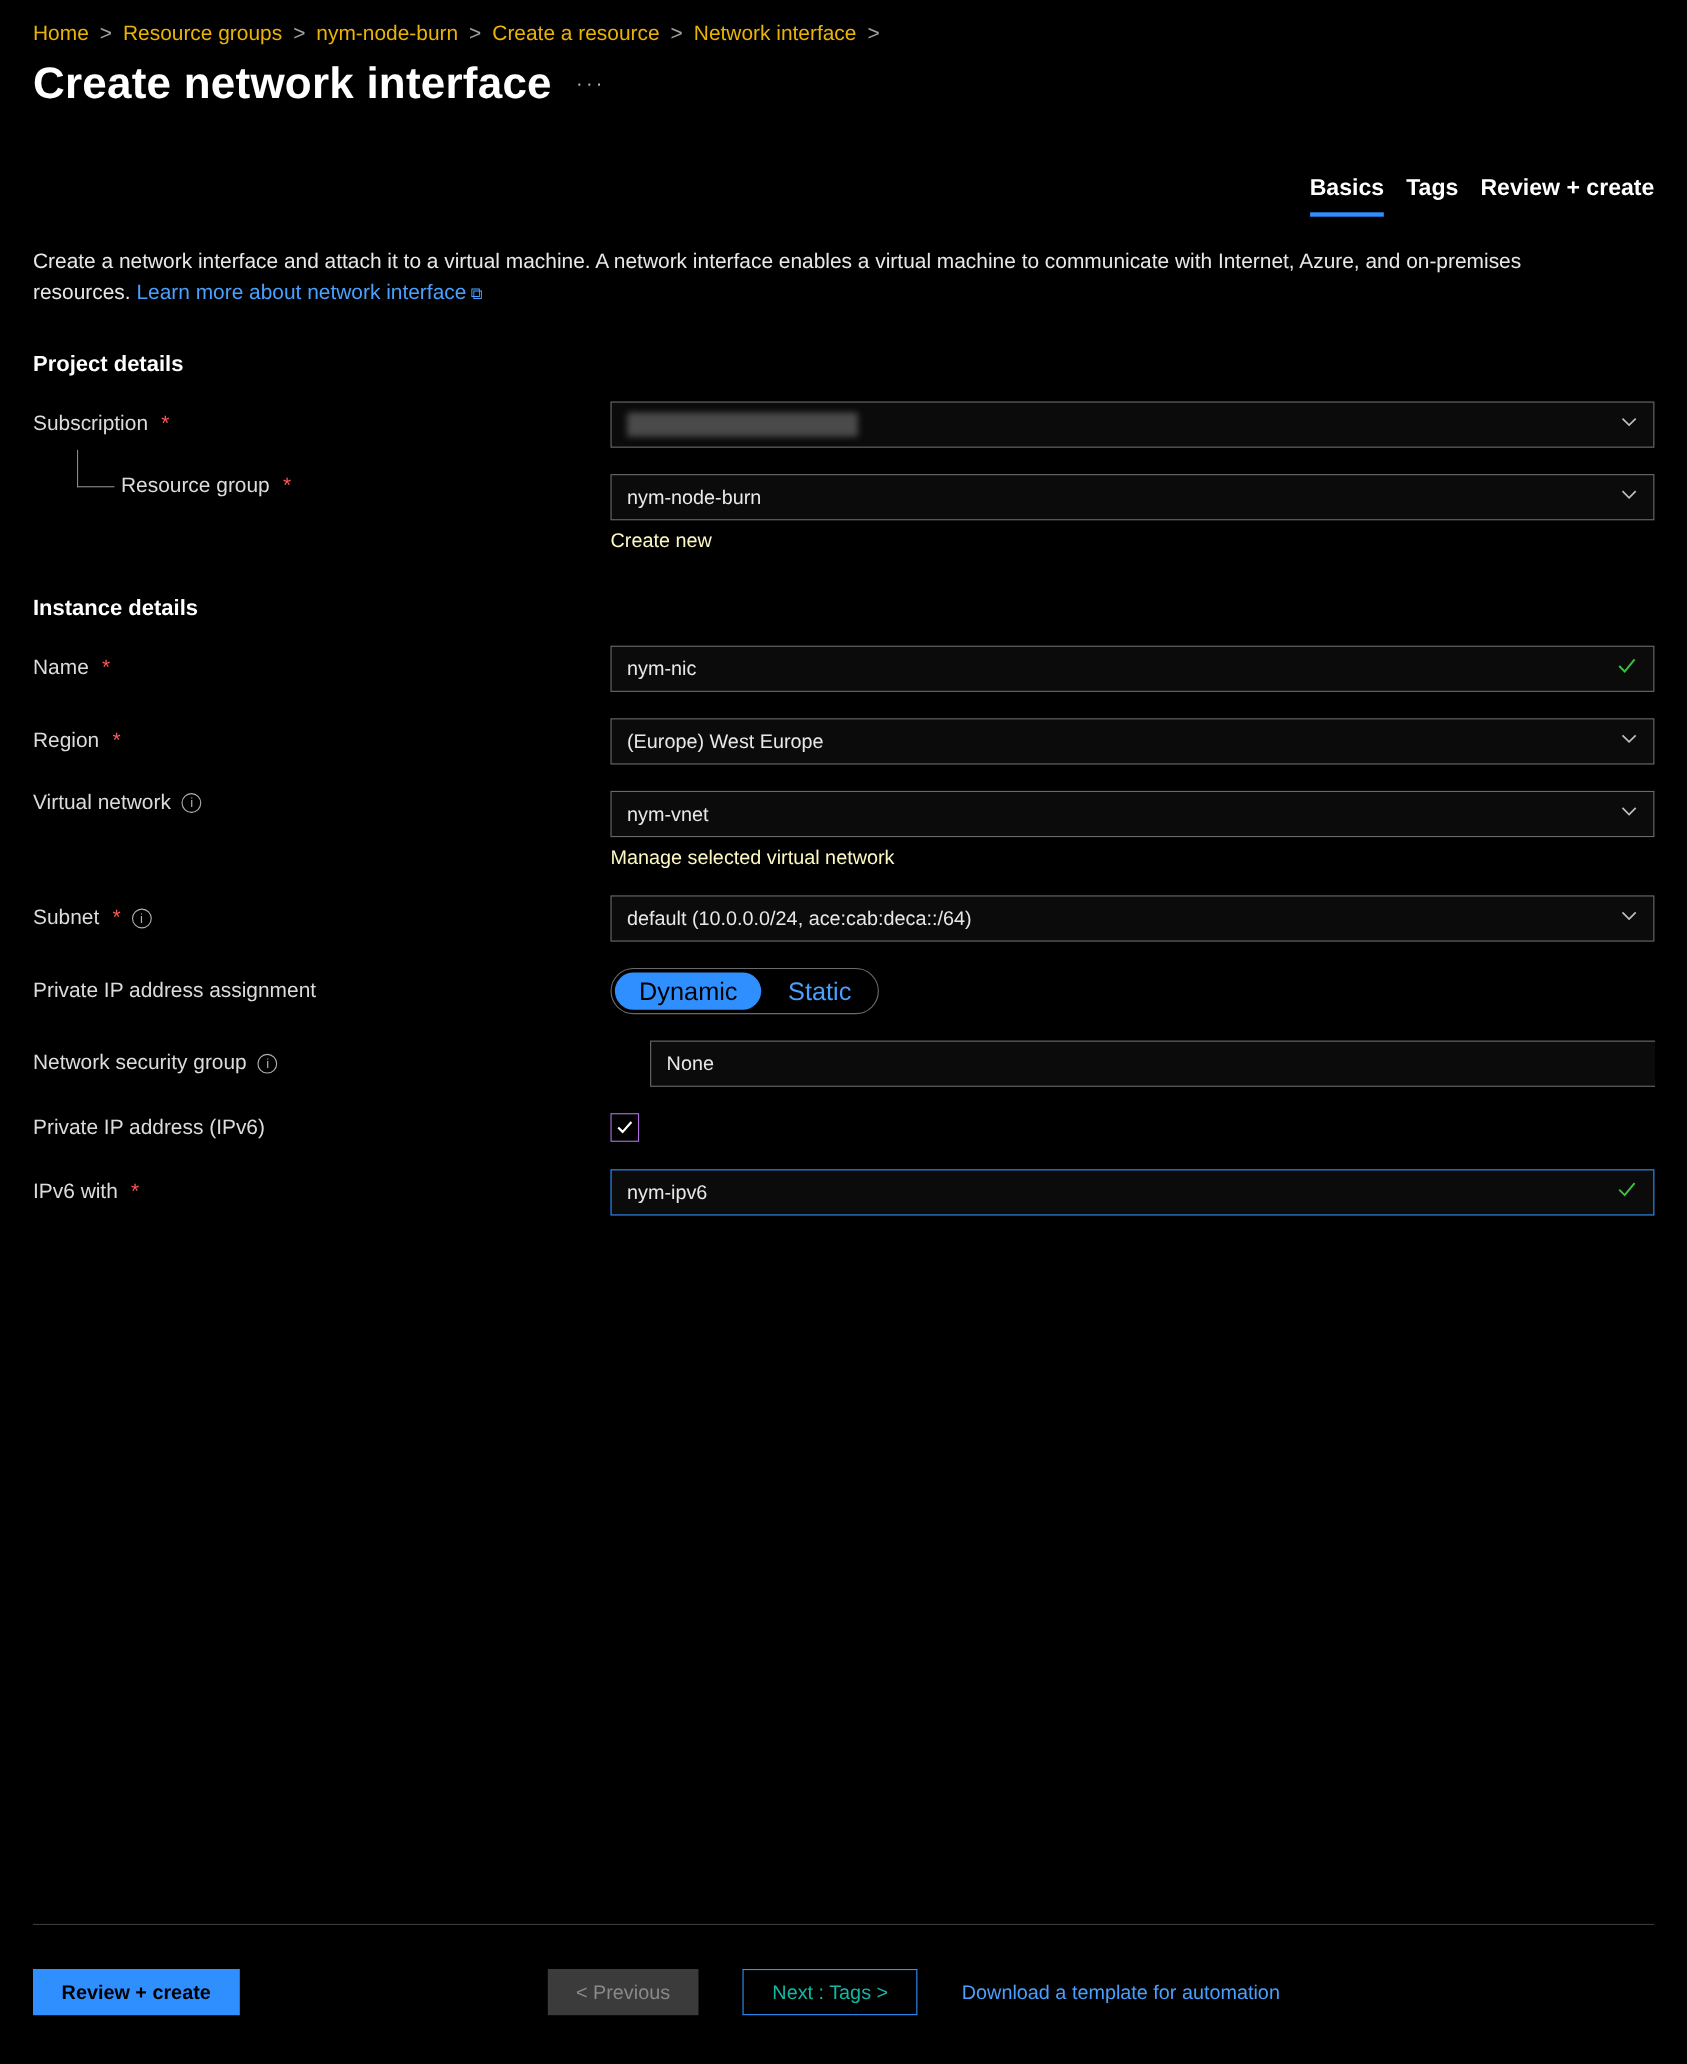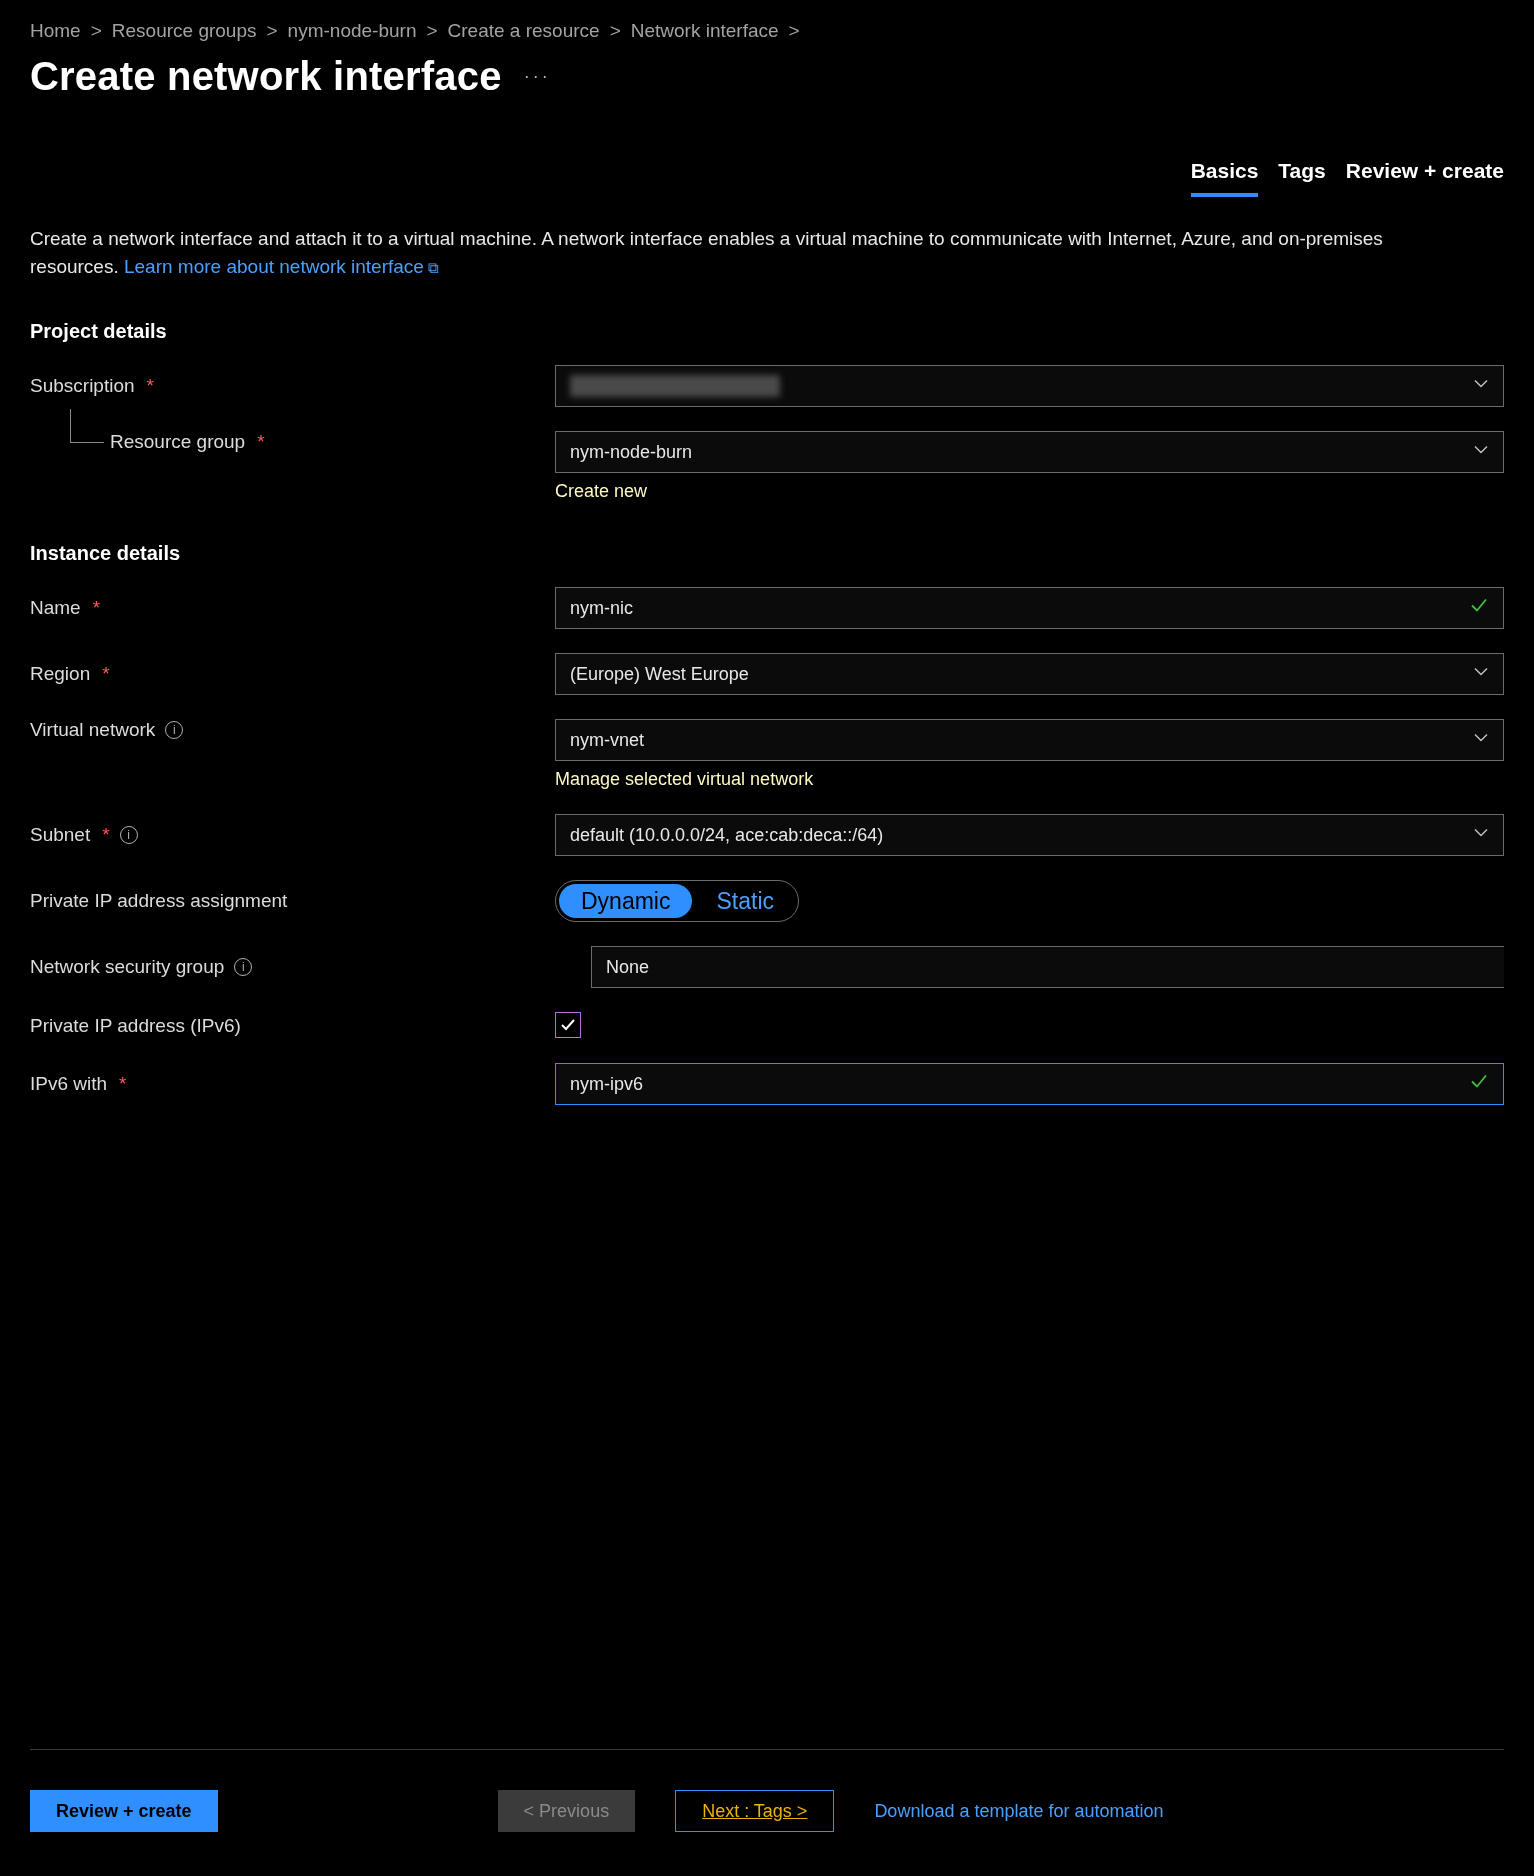--- a/index.html
+++ b/index.html
@@ -19,21 +19,21 @@
     height: 100%;
   }
   .breadcrumb {
     display: flex;
     align-items: center;
     gap: 10px;
     font-size: 19px;
     margin-bottom: 12px;
     flex-wrap: wrap;
   }
-  .breadcrumb a { color: #a3a3a3; text-decoration: none; cursor: pointer; }
+  .breadcrumb a { color: #eab308; text-decoration: none; cursor: pointer; }
   .breadcrumb .sep { color: #a0a0a0; }
   .title-row { display: flex; align-items: center; gap: 22px; margin-bottom: 60px; }
   .page-title { font-size: 40px; font-weight: 600; letter-spacing: 0.2px; }
   .more-dots { color: #b5b5b5; letter-spacing: 3px; font-size: 18px; cursor: pointer; }
   .tabs { display: flex; gap: 20px; margin-bottom: 28px; justify-content: flex-end; }
   .tab { font-size: 21px; font-weight: 600; padding-bottom: 10px; cursor: pointer; color: #ffffff; }
   .tab.active { border-bottom: 4px solid #2f8fff; }
   .intro { font-size: 19px; color: #e8e8e8; line-height: 1.45; margin-bottom: 40px; max-width: 1430px; }
   .intro a { color: #4aa0ff; text-decoration: none; }
   .ext-icon { font-size: 15px; margin-left: 4px; color: #4aa0ff; }
@@ -149,21 +149,21 @@
     padding: 0 26px;
     font-size: 18px;
     font-weight: 600;
     display: inline-flex;
     align-items: center;
     cursor: pointer;
     border: none;
   }
   .btn-primary { background: #2f8fff; color: #000000; }
   .btn-disabled { background: #3b3b3b; color: #8a8a8a; cursor: default; font-weight: 400; }
-  .btn-outline { background: transparent; border: 1.5px solid #2f8fff; color: #eab308; font-weight: 400; text-decoration: underline; }
+  .btn-outline { background: transparent; border: 1.5px solid #2f8fff; color: #14b8a6; font-weight: 400; }
   .footer .gap { width: 200px; }
   .footer-link { color: #4aa0ff; font-size: 18px; text-decoration: none; cursor: pointer; }
 </style>
 </head>
 <body>
 
 <div class="page">
   <div class="content-area">
 
     <div class="breadcrumb">

